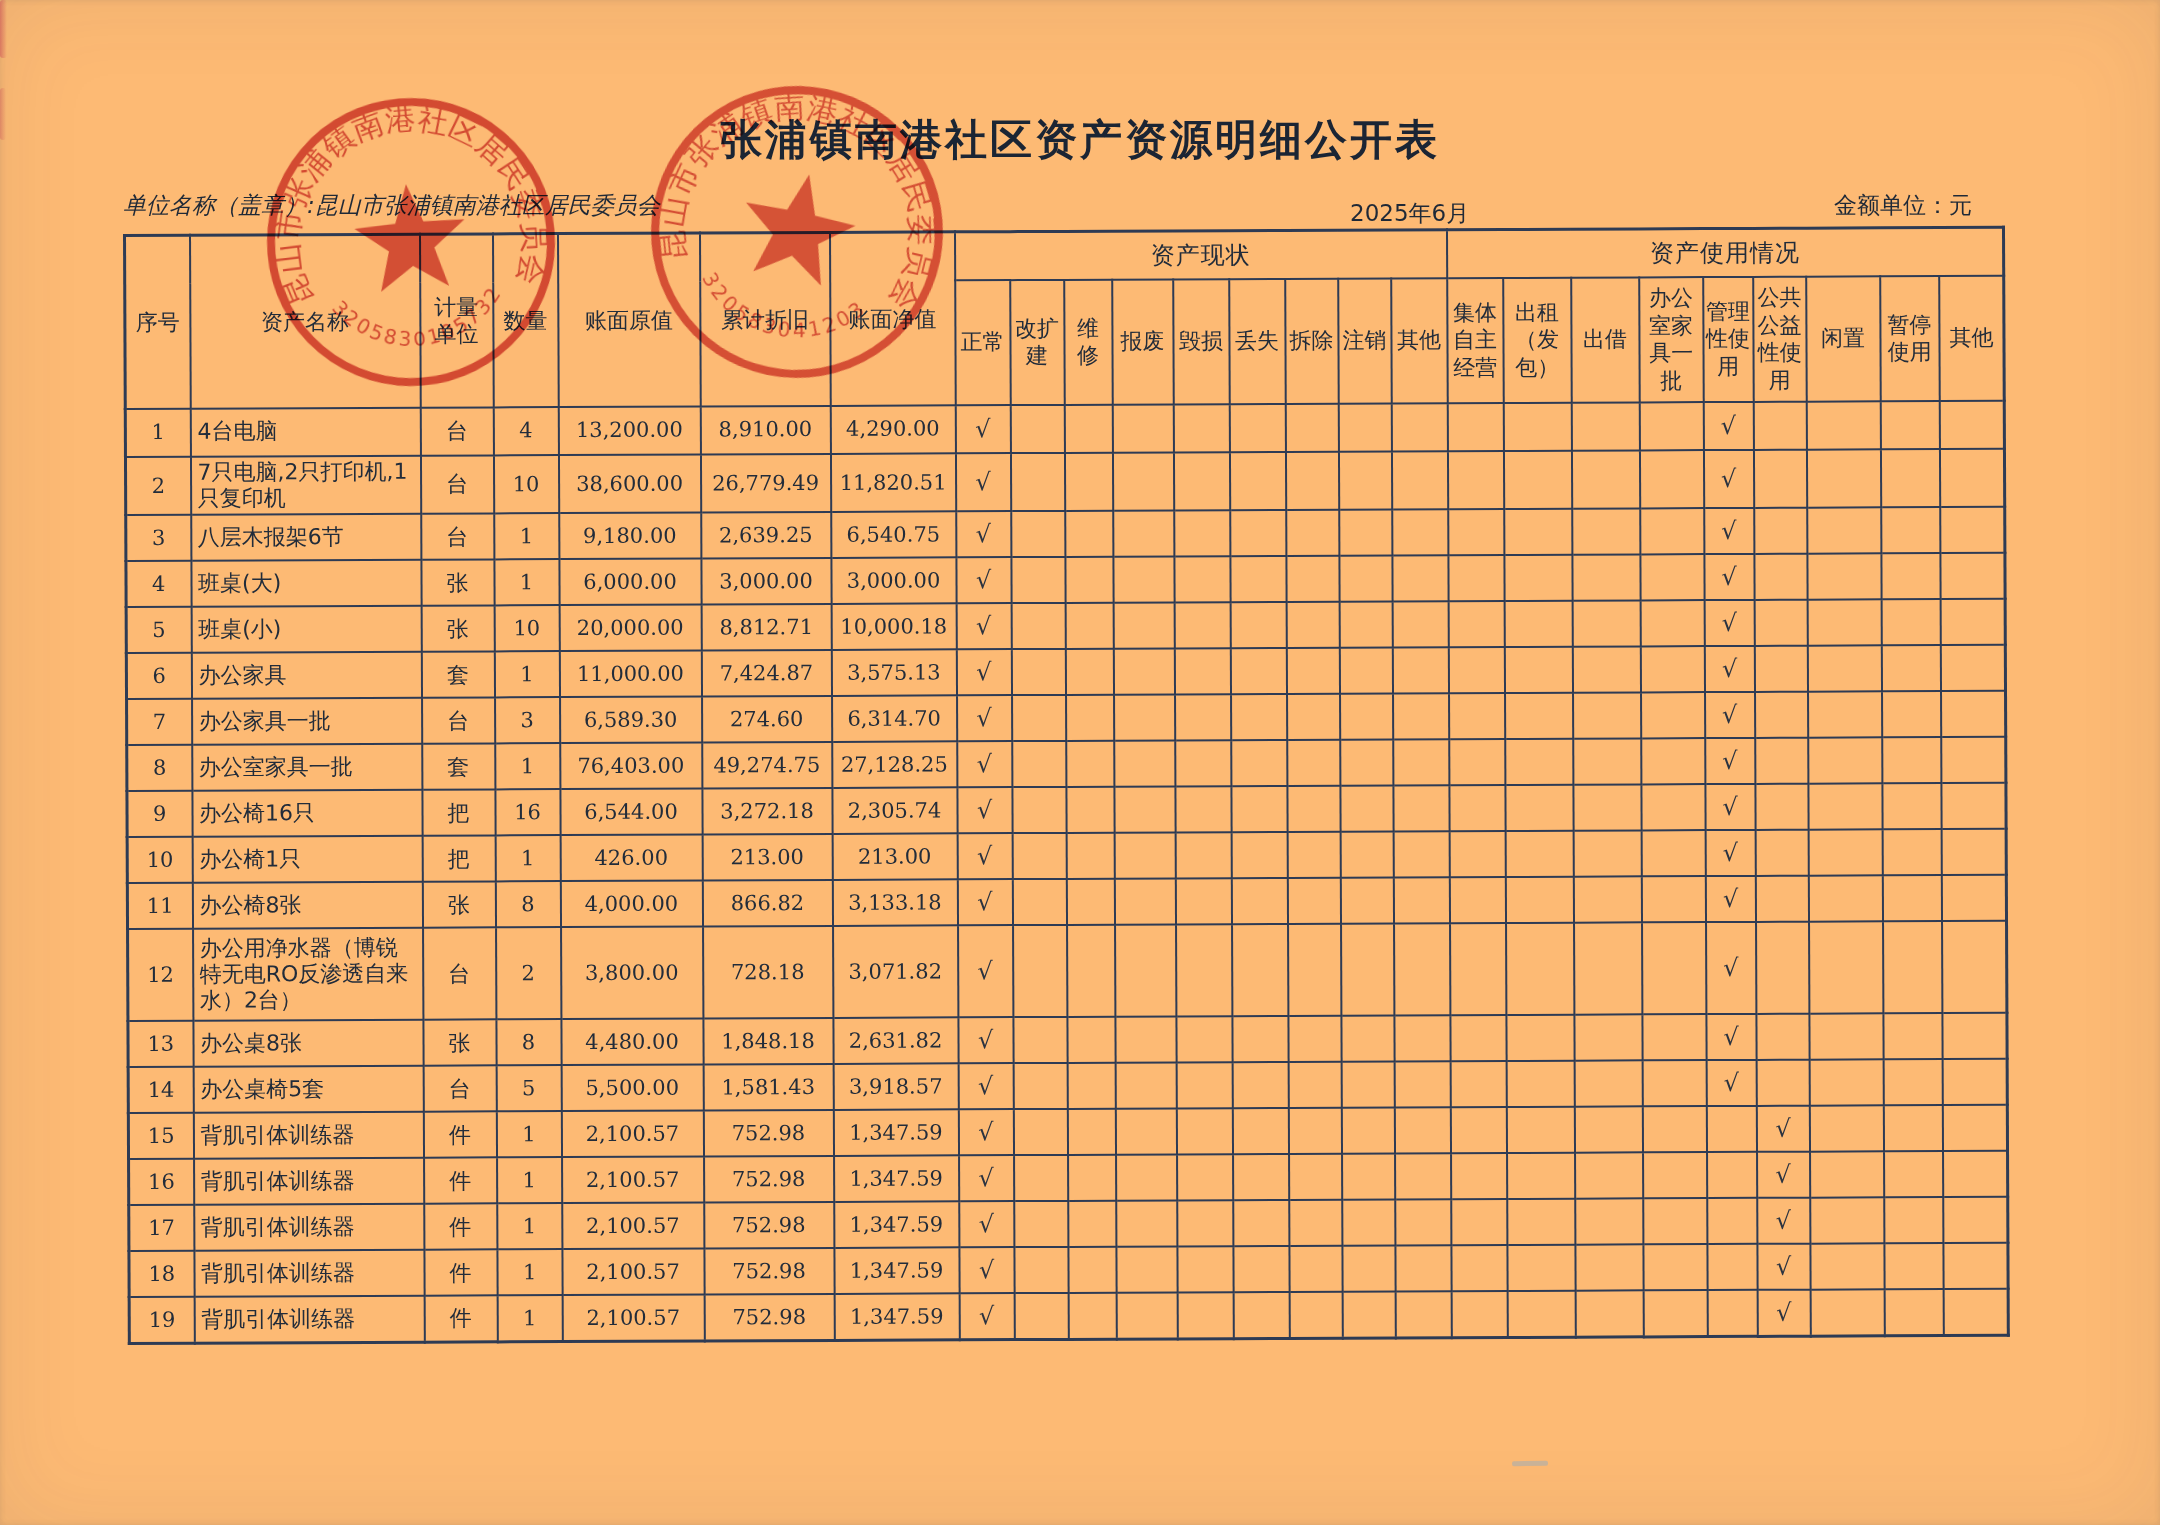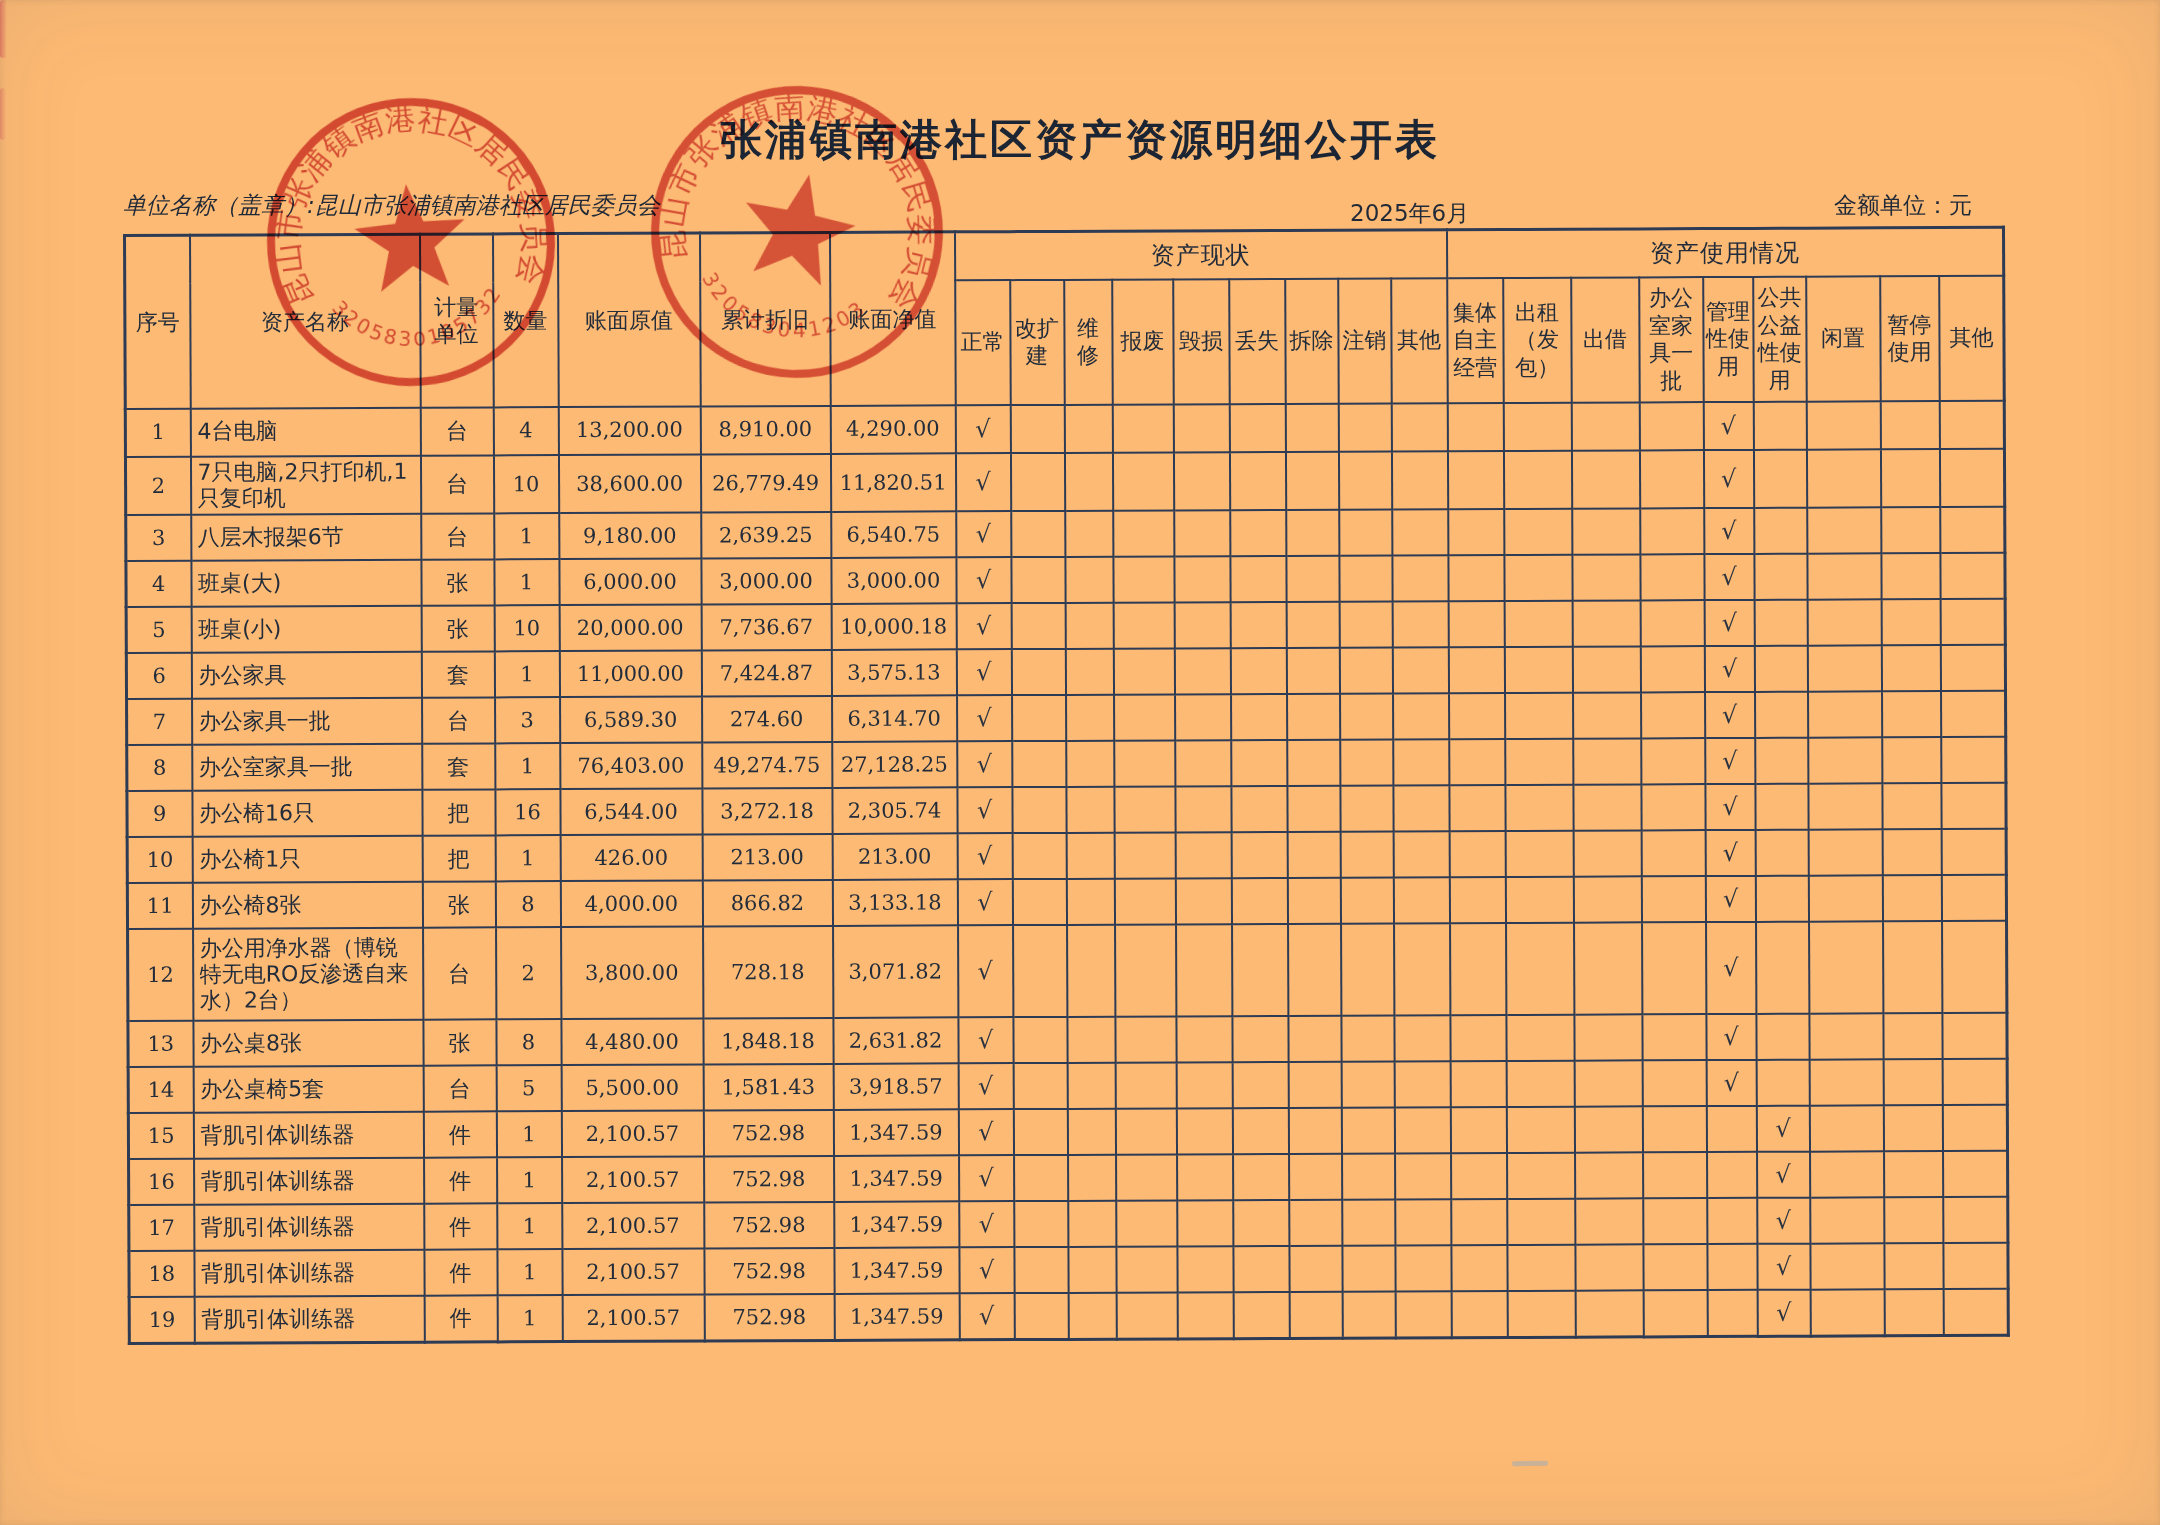--- a/index.html
+++ b/index.html
@@ -249,21 +249,21 @@
             <td class="c-check"></td>
             <td class="c-check"></td>
             <td class="c-check"></td>
           </tr>
           <tr>
             <td class="c-num">5</td>
             <td class="c-name">班桌(小)</td>
             <td>张</td>
             <td class="c-num">10</td>
             <td class="c-num">20,000.00</td>
-            <td class="c-num">7,736.67</td>
+            <td class="c-num">8,812.71</td>
             <td class="c-num">10,000.18</td>
             <td class="c-check">√</td>
             <td class="c-check"></td>
             <td class="c-check"></td>
             <td class="c-check"></td>
             <td class="c-check"></td>
             <td class="c-check"></td>
             <td class="c-check"></td>
             <td class="c-check"></td>
             <td class="c-check"></td>

